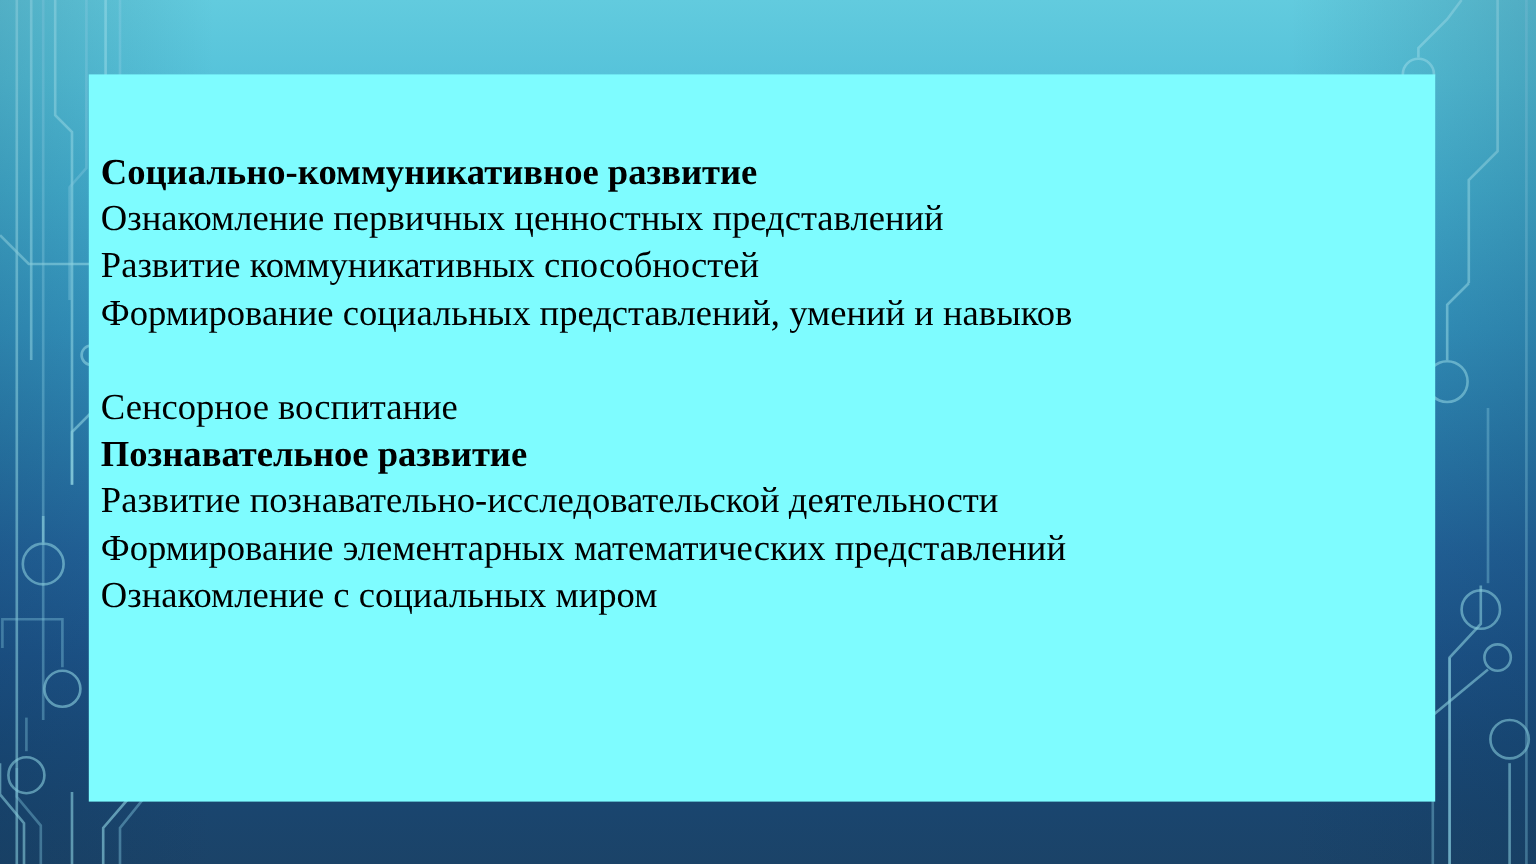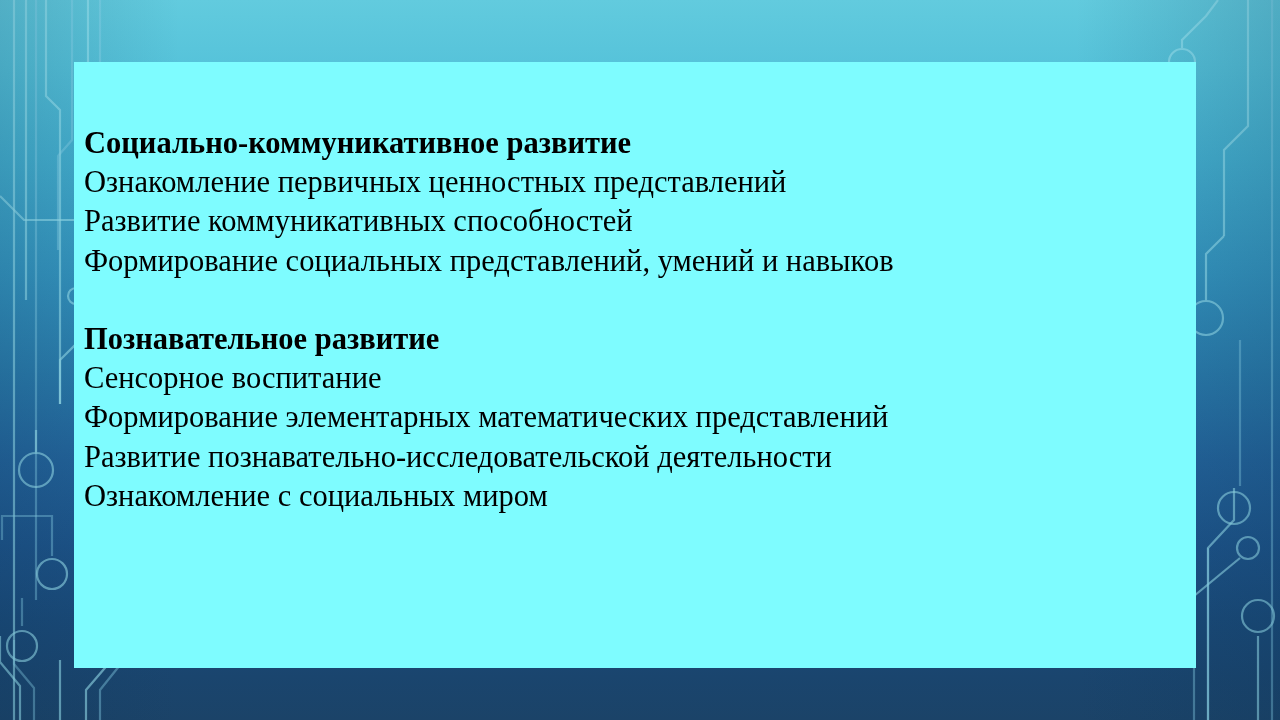--- a/index.html
+++ b/index.html
@@ -165,22 +165,22 @@
   <div id="content-panel">
     <div id="text-body">
 
       <div class="para-line heading">Социально-коммуникативное развитие</div>
       <div class="para-line">Ознакомление первичных ценностных представлений</div>
       <div class="para-line">Развитие коммуникативных способностей</div>
       <div class="para-line">Формирование социальных представлений, умений и навыков</div>
 
       <div class="para-spacer"></div>
 
+      <div class="para-line">Сенсорное воспитание</div>
       <div class="para-line heading">Познавательное развитие</div>
-      <div class="para-line">Сенсорное воспитание</div>
+      <div class="para-line">Развитие познавательно-исследовательской деятельности</div>
       <div class="para-line">Формирование элементарных математических представлений</div>
-      <div class="para-line">Развитие познавательно-исследовательской деятельности</div>
       <div class="para-line">Ознакомление с социальных миром</div>
 
     </div>
   </div>
 
 </div>
 
 </body></html>

